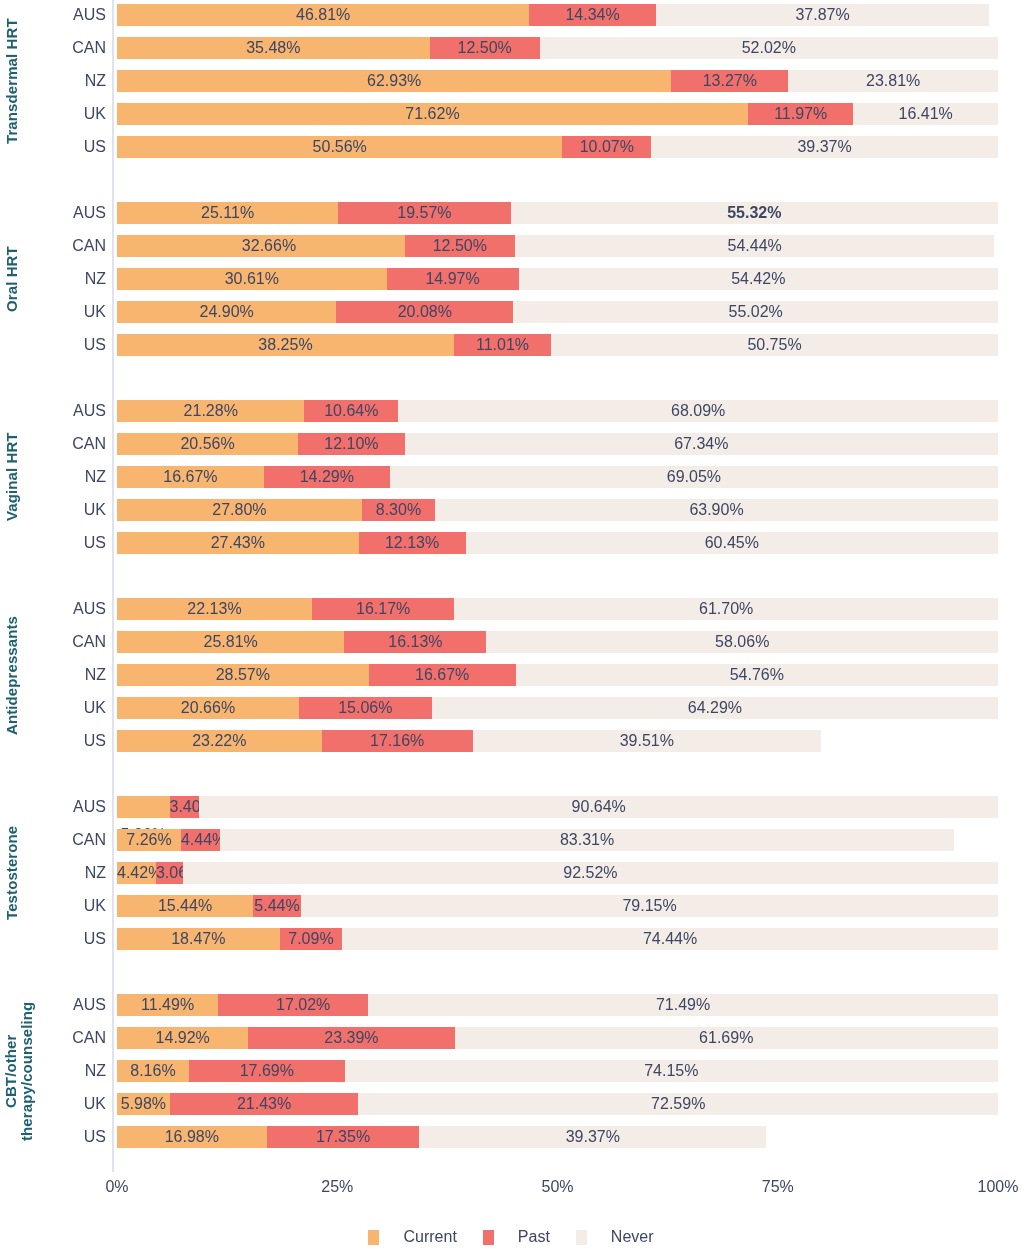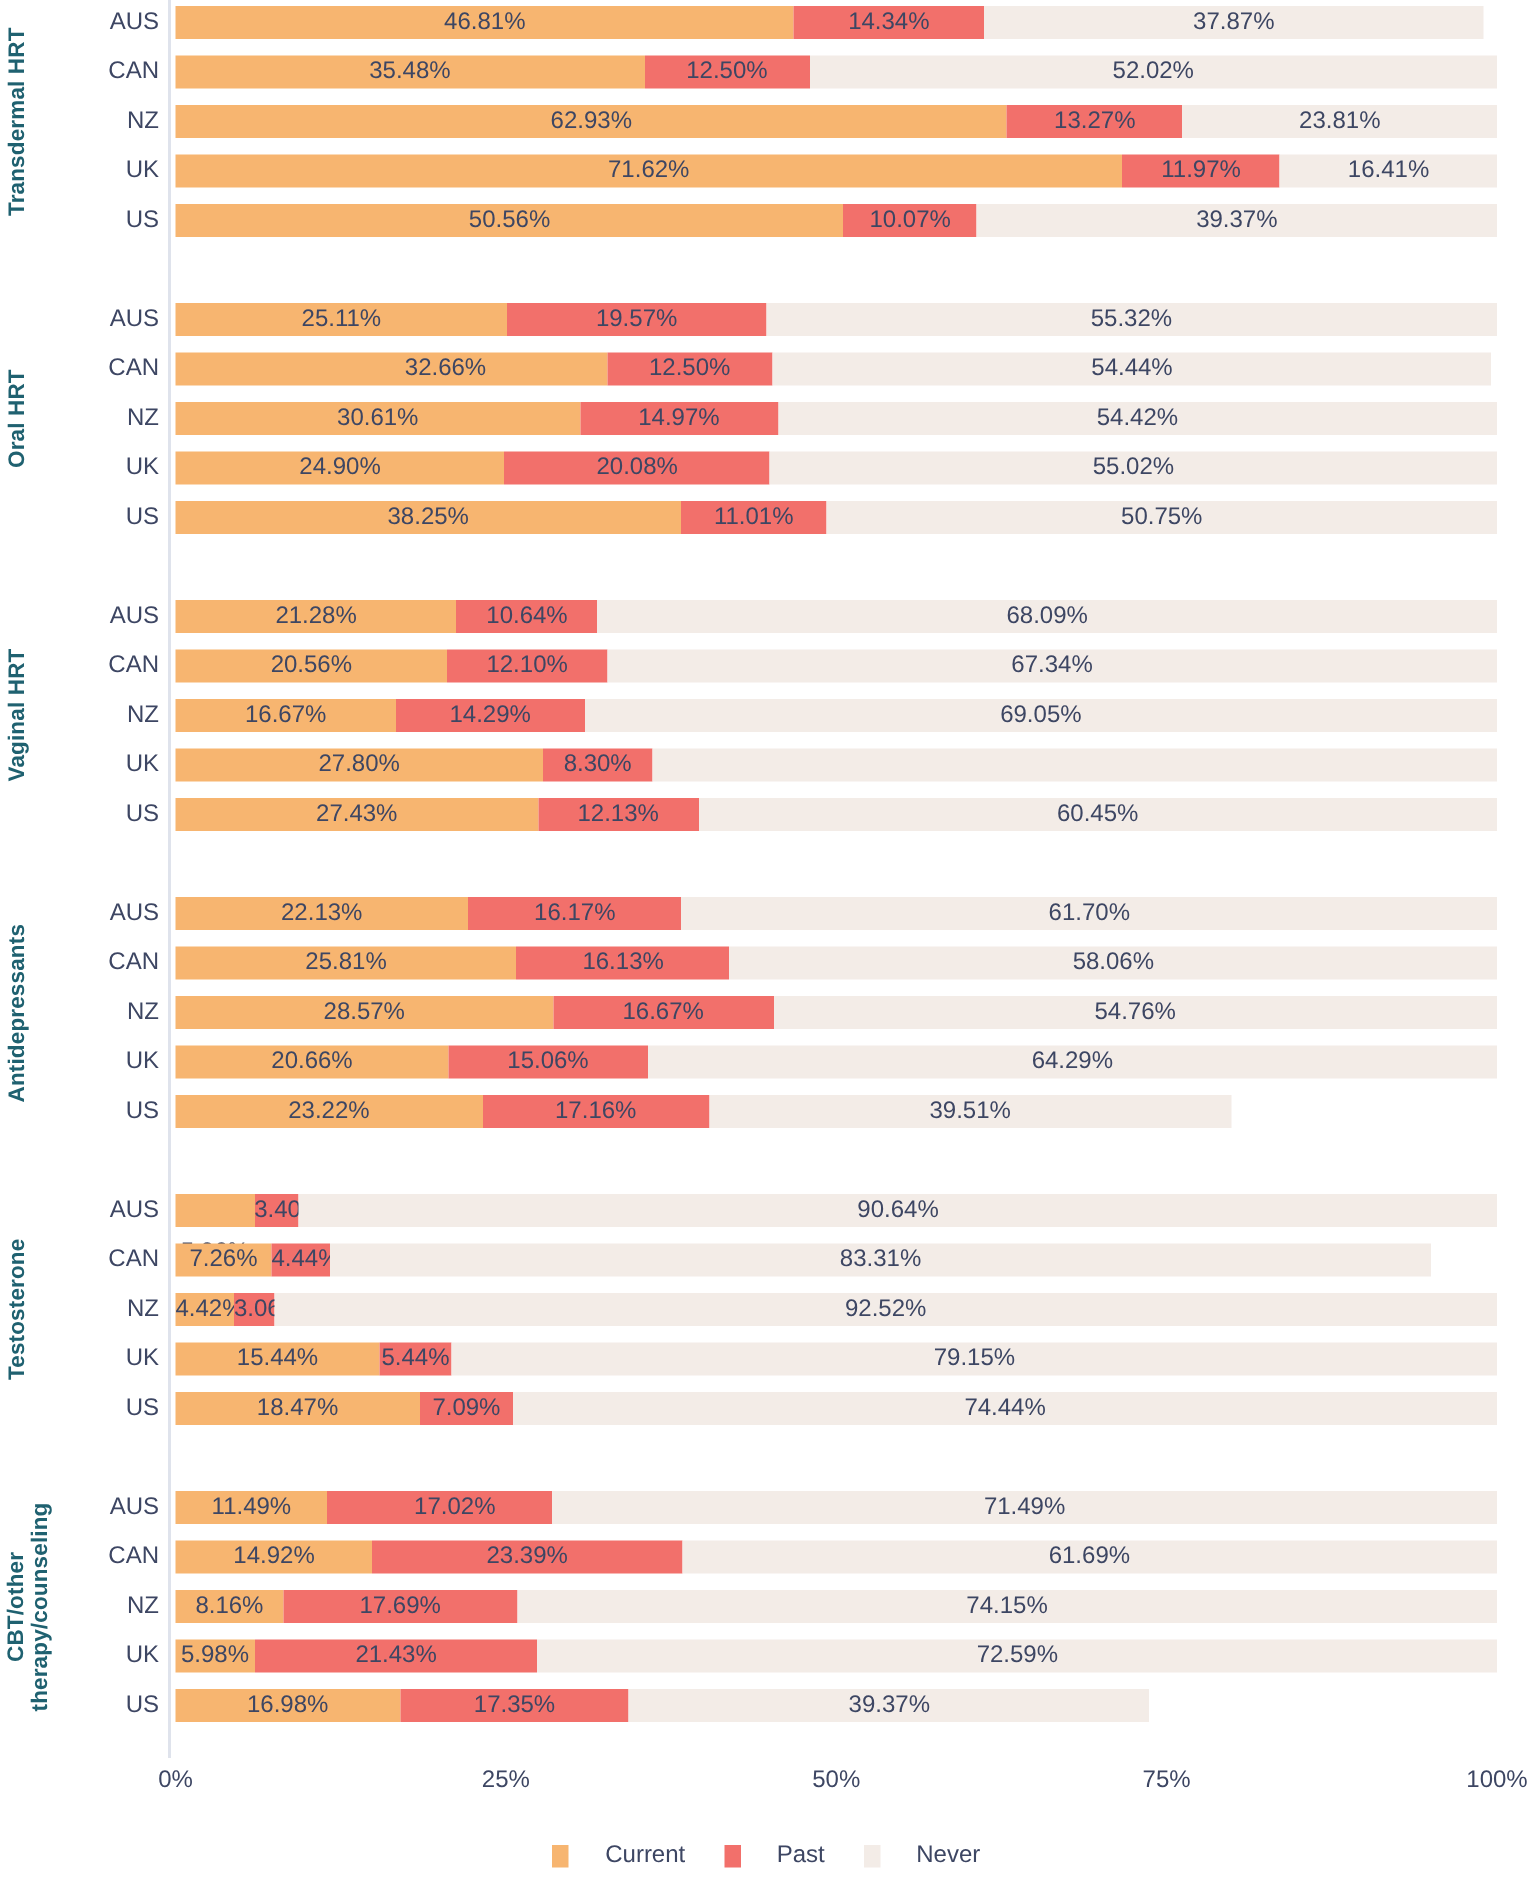--- a/index.html
+++ b/index.html
@@ -144,28 +144,28 @@
         <div class="group" style="top: 0px;">
           <div class="group-label" style="top: 202px; height: 154px;">Oral HRT</div>
           <div class="row" style="top: 202px;">
             <div class="row-label">AUS</div>
             <div class="bar-track">
               <div class="seg seg-current" style="left: 0px; width: 221.219px;"></div>
               <div class="seg-label" style="left: 0px; width: 221.219px;">25.11%</div>
               <div class="seg seg-past" style="left: 221.219px; width: 172.412px;"></div>
               <div class="seg-label" style="left: 221.219px; width: 172.412px;">19.57%</div>
               <div class="seg seg-never" style="left: 393.631px; width: 487.369px;"></div>
-              <div class="seg-label" style="left: 393.631px; width: 487.369px;">55.32%</div>
+              <div class="seg-label" style="left: 393.631px; width: 487.369px; font-weight: bold;">55.32%</div>
             </div>
           </div>
           <div class="row" style="top: 235px;">
             <div class="row-label">CAN</div>
             <div class="bar-track">
               <div class="seg seg-current" style="left: 0px; width: 287.735px;"></div>
-              <div class="seg-label" style="left: 0px; width: 304px; padding-left: 28px;">32.66%</div>
+              <div class="seg-label" style="left: 0px; width: 304px;">32.66%</div>
               <div class="seg seg-past" style="left: 287.735px; width: 110.125px;"></div>
               <div class="seg-label" style="left: 287.735px; width: 110.125px;">12.50%</div>
               <div class="seg seg-never" style="left: 397.86px; width: 479.616px;"></div>
               <div class="seg-label" style="left: 397.86px; width: 479.616px;">54.44%</div>
             </div>
           </div>
           <div class="row" style="top: 268px;">
             <div class="row-label">NZ</div>
             <div class="bar-track">
               <div class="seg seg-current" style="left: 0px; width: 269.674px;"></div>
@@ -235,20 +235,21 @@
             </div>
           </div>
           <div class="row" style="top: 499px;">
             <div class="row-label">UK</div>
             <div class="bar-track">
               <div class="seg seg-current" style="left: 0px; width: 244.918px;"></div>
               <div class="seg-label" style="left: 0px; width: 244.918px;">27.80%</div>
               <div class="seg seg-past" style="left: 244.918px; width: 73.123px;"></div>
               <div class="seg-label" style="left: 244.918px; width: 73.123px;">8.30%</div>
               <div class="seg seg-never" style="left: 318.041px; width: 562.959px;"></div>
+              <div class="seg-label" style="left: 318.041px; width: 562.959px;">63.90%</div>
             </div>
           </div>
           <div class="row" style="top: 532px;">
             <div class="row-label">US</div>
             <div class="bar-track">
               <div class="seg seg-current" style="left: 0px; width: 241.658px;"></div>
               <div class="seg-label" style="left: 0px; width: 241.658px;">27.43%</div>
               <div class="seg seg-past" style="left: 241.658px; width: 106.865px;"></div>
               <div class="seg-label" style="left: 241.658px; width: 106.865px;">12.13%</div>
               <div class="seg seg-never" style="left: 348.524px; width: 532.564px;"></div>

